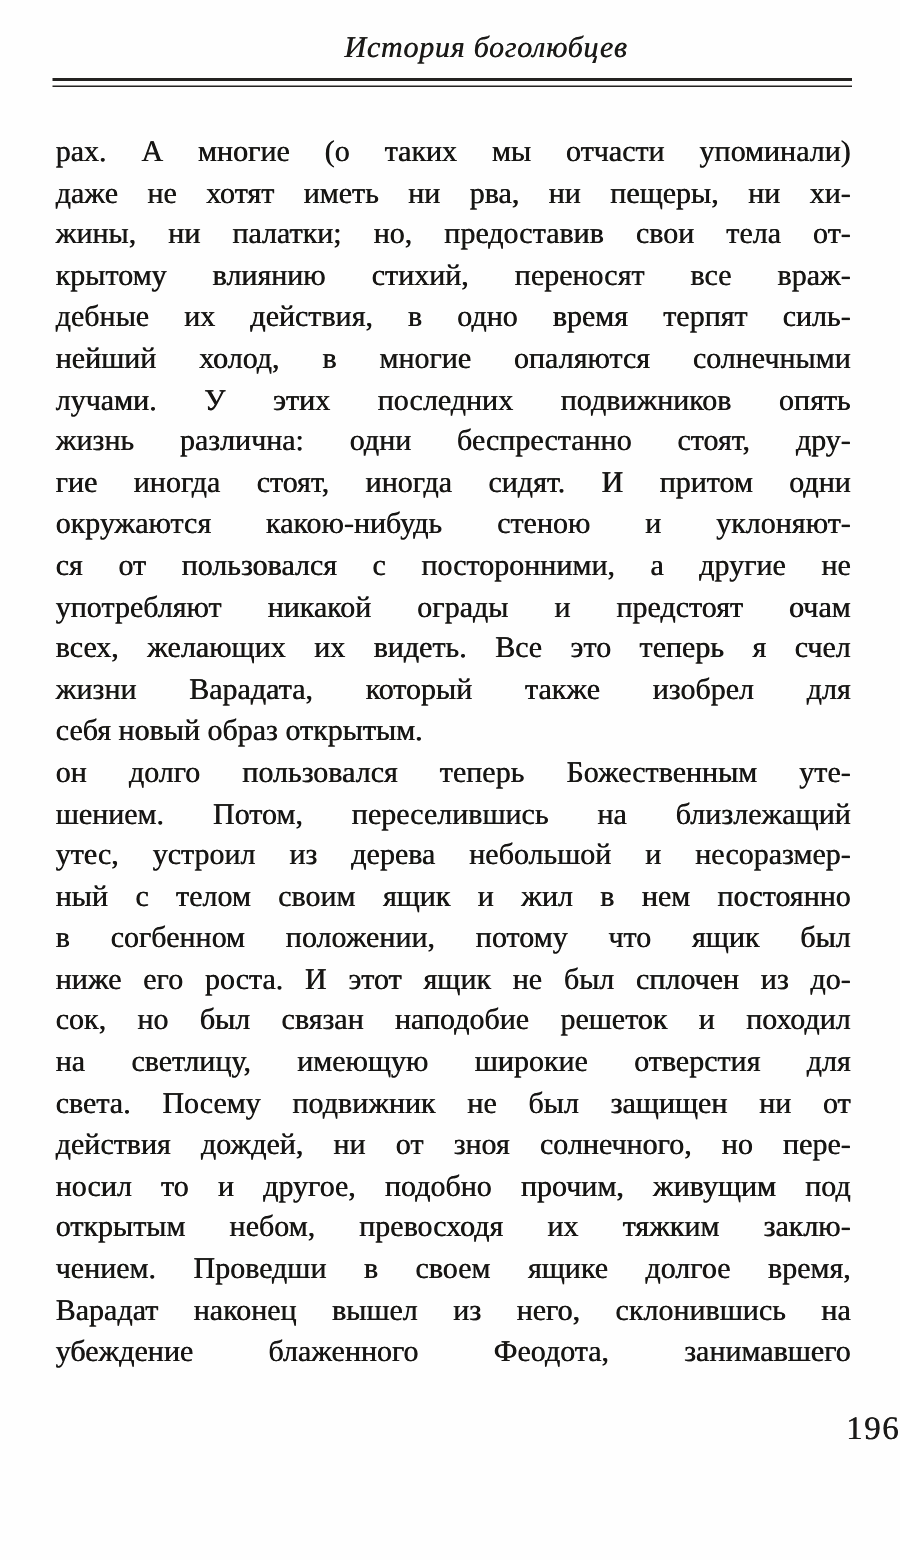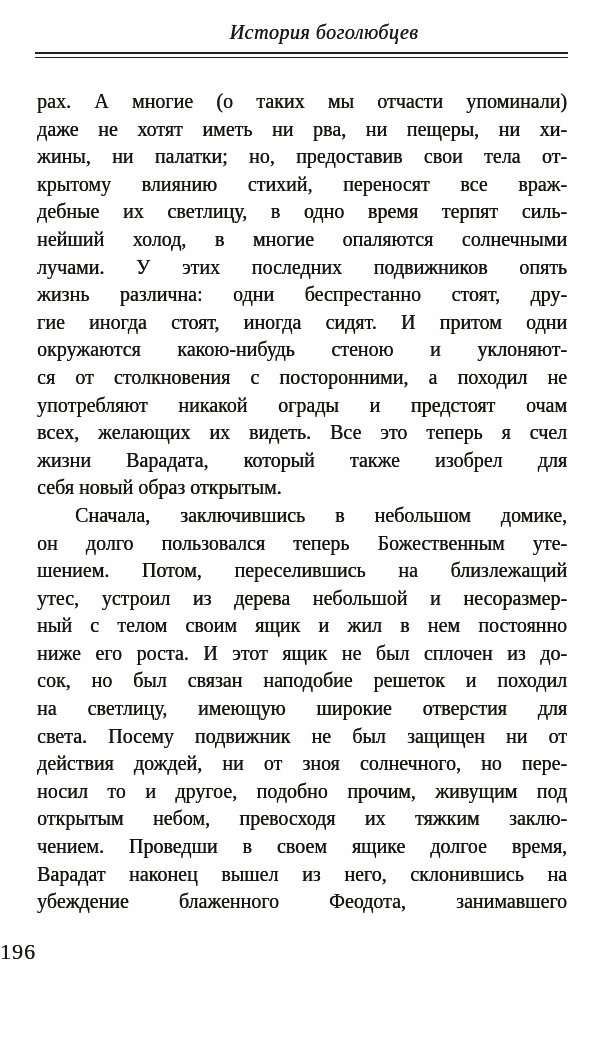--- a/index.html
+++ b/index.html
@@ -49,21 +49,21 @@
     white-space: normal;
   }
   .line.indent {
     text-indent: 38px;
   }
   .line.no-just {
     text-align-last: left;
   }
   .page-footer {
     margin-top: 23px;
-    text-align: left;
+    text-align: right;
   }
   .page-number {
     font-size: 22px;
     letter-spacing: 1px;
     color: #1b1a18;
     text-shadow: 0.3px 0 0 currentColor;
   }
 </style>
 </head>
 <body>
@@ -72,36 +72,36 @@
   <div class="running-header">
     <div class="header-title">История боголюбцев</div>
     <div class="header-rule"></div>
   </div>
 
   <div class="body-text" id="body-text">
       <div class="line">рах. А многие (о таких мы отчасти упоминали)</div>
       <div class="line">даже не хотят иметь ни рва, ни пещеры, ни хи-</div>
       <div class="line">жины, ни палатки; но, предоставив свои тела от-</div>
       <div class="line">крытому влиянию стихий, переносят все враж-</div>
-      <div class="line">дебные их светлицу, в одно время терпят силь-</div>
+      <div class="line">дебные их действия, в одно время терпят силь-</div>
       <div class="line">нейший холод, в многие опаляются солнечными</div>
       <div class="line">лучами. У этих последних подвижников опять</div>
       <div class="line">жизнь различна: одни беспрестанно стоят, дру-</div>
       <div class="line">гие иногда стоят, иногда сидят. И притом одни</div>
       <div class="line">окружаются какою-нибудь стеною и уклоняют-</div>
-      <div class="line">ся от столкновения с посторонними, а походил не</div>
+      <div class="line">ся от пользовался с посторонними, а другие не</div>
       <div class="line">употребляют никакой ограды и предстоят очам</div>
       <div class="line">всех, желающих их видеть. Все это теперь я счел</div>
       <div class="line">жизни Варадата, который также изобрел для</div>
       <div class="line no-just">себя новый образ открытым.</div>
-      <div class="line indent">Сначала, заключившись в небольшом домике,</div>
       <div class="line">он долго пользовался теперь Божественным уте-</div>
       <div class="line">шением. Потом, переселившись на близлежащий</div>
       <div class="line">утес, устроил из дерева небольшой и несоразмер-</div>
       <div class="line">ный с телом своим ящик и жил в нем постоянно</div>
+      <div class="line">в согбенном положении, потому что ящик был</div>
       <div class="line">ниже его роста. И этот ящик не был сплочен из до-</div>
       <div class="line">сок, но был связан наподобие решеток и походил</div>
       <div class="line">на светлицу, имеющую широкие отверстия для</div>
       <div class="line">света. Посему подвижник не был защищен ни от</div>
       <div class="line">действия дождей, ни от зноя солнечного, но пере-</div>
       <div class="line">носил то и другое, подобно прочим, живущим под</div>
       <div class="line">открытым небом, превосходя их тяжким заклю-</div>
       <div class="line">чением. Проведши в своем ящике долгое время,</div>
       <div class="line">Варадат наконец вышел из него, склонившись на</div>
       <div class="line">убеждение блаженного Феодота, занимавшего</div>

